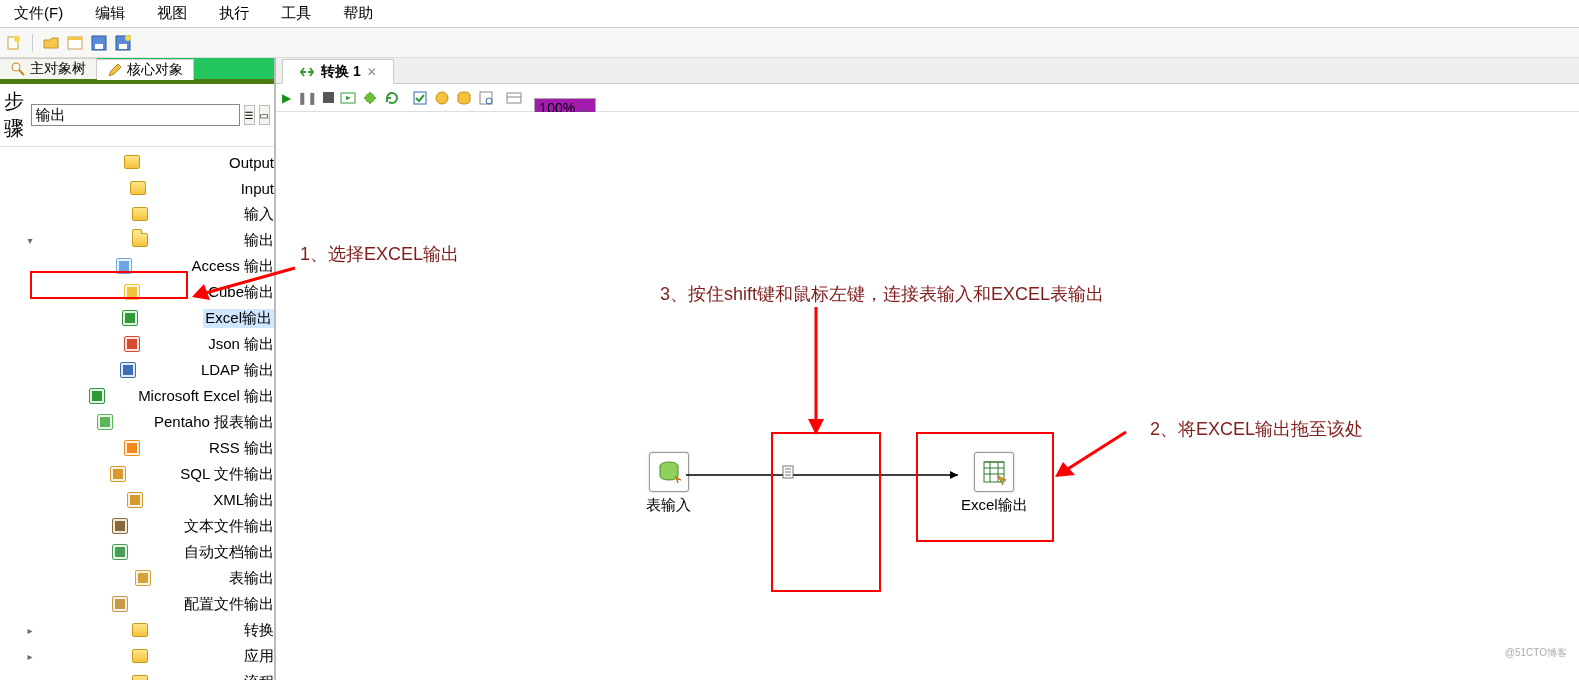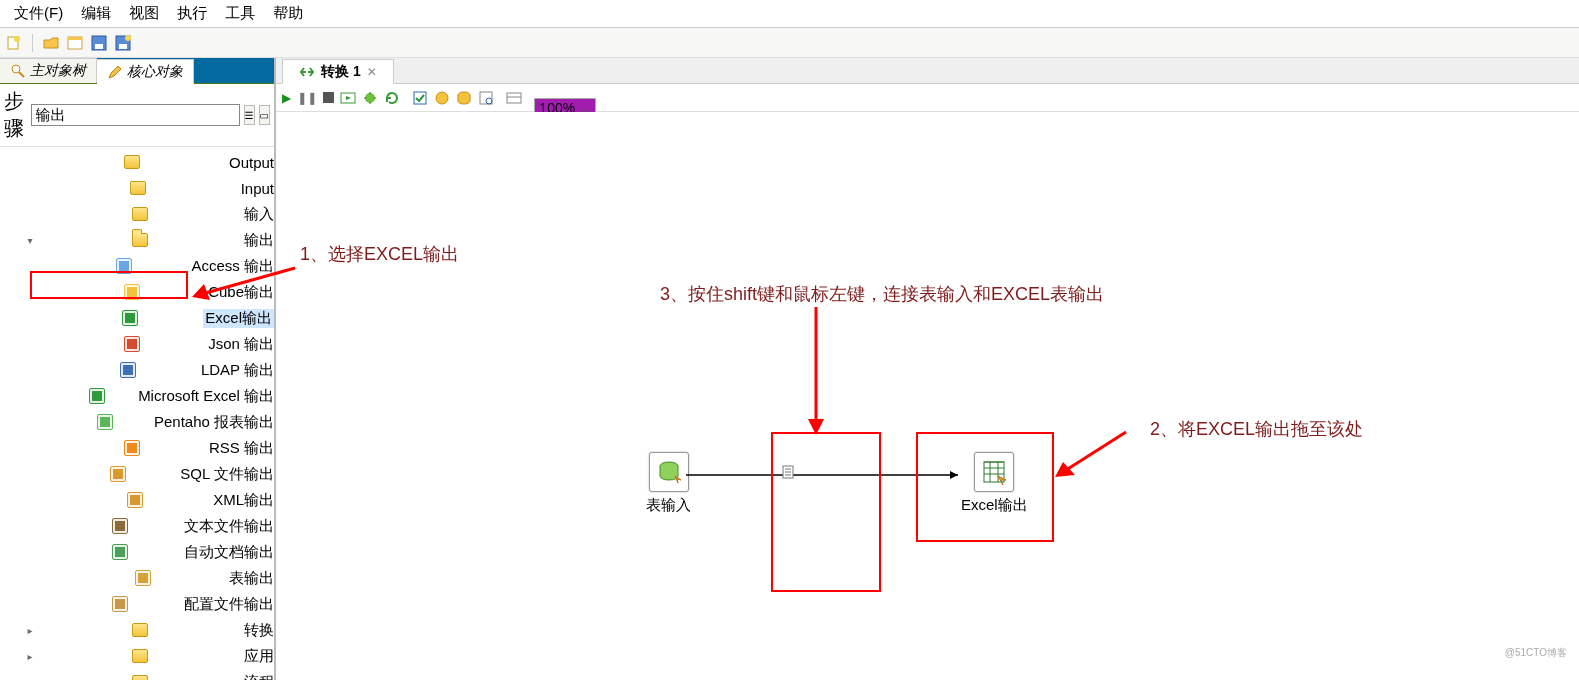--- a/index.html
+++ b/index.html
@@ -1,23 +1,23 @@
 <!DOCTYPE html>
 <html><head>
 <meta charset="utf-8">
 <style>
   * { box-sizing: border-box; font-family: "Microsoft YaHei", Arial, sans-serif; }
   body { margin: 0; width: 1579px; height: 680px; background: #fff; font-size: 14px; color: #000; position: relative; }
-  .menubar { display:flex; padding:4px 6px; gap:2px; border-bottom:1px solid #ccc; height:28px; align-items:center; font-size:15px;text-align:center; }
+  .menubar { display:flex; padding:4px 6px; gap:16px; border-bottom:1px solid #ccc; height:28px; align-items:center; font-size:15px;text-align:center; }
   .menubar span { padding:1px 8px; cursor:default; }
   .toolbar { display:flex; align-items:center; padding:3px 6px; gap:8px; height:30px; background:#f7f7f5; border-bottom:1px solid #ddd; }
   .toolbar .sep { width:1px; height:18px; background:#ccc; margin:0 2px; }
   .main { display:flex; height:calc(100% - 58px); }
   .side { width:276px; border-right:2px solid #bbb; display:flex; flex-direction:column; position:relative; }
-  .tabs { display:flex; height:26px; border-bottom:1px solid #4d7c0f; background:#0369a1;font-style:italic; }
+  .tabs { display:flex; height:26px; border-bottom:5px solid #4d7c0f; background:#22c55e; }
   .tab { display:flex; align-items:center; gap:4px; padding:2px 10px; border-right:1px solid #ccc; background:#f5f5f0; font-size:14px; border-top:1px solid #ccc;}
   .tab.active { background:#fff; border-bottom:1px solid #fff; position:relative; top:1px; }
   .search-row { display:flex; align-items:center; padding:4px 4px; border-bottom:1px solid #e1e1e1; gap:4px; }
   .search-row .lbl { width:48px; font-size:20px; }
   .search-row input { flex:1; border:1px solid #888; padding:2px 4px; font-size:15px; height:22px; }
   .small-btn { width:20px; height:20px; border:1px solid #bbb; background:#f5f5f0; display:flex; align-items:center; justify-content:center; font-size:10px; }
   .tree { flex:1; overflow:auto; padding-top:2px; font-size:15px; position:relative; }
   .tree-item { display:flex; align-items:center; height:26px; padding-left:6px; gap:4px; white-space:nowrap; cursor:default;justify-content:space-between;}
   .tree-item.l1 { padding-left:24px; }
   .tree-item.l2 { padding-left:44px; }

